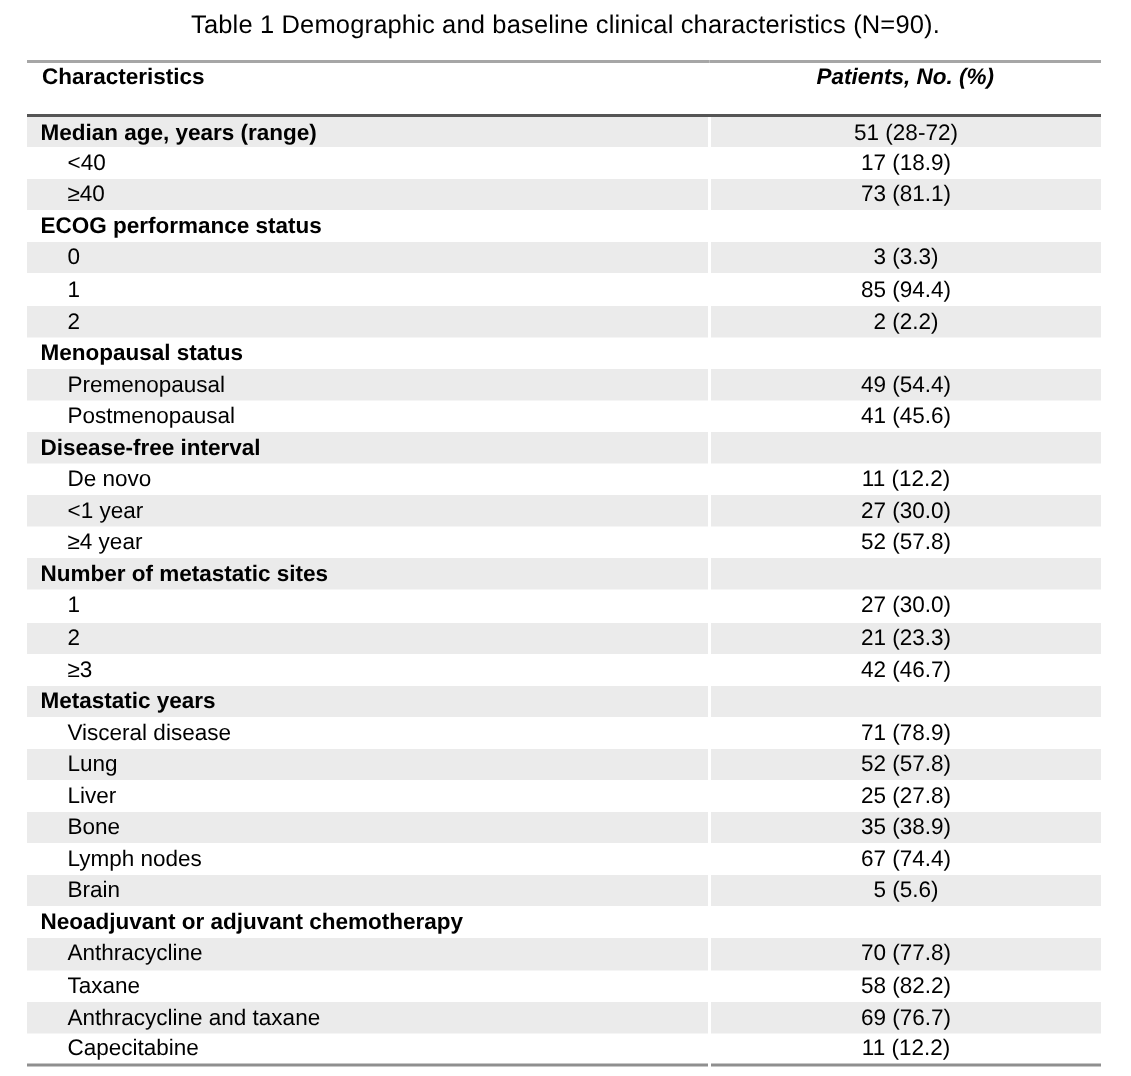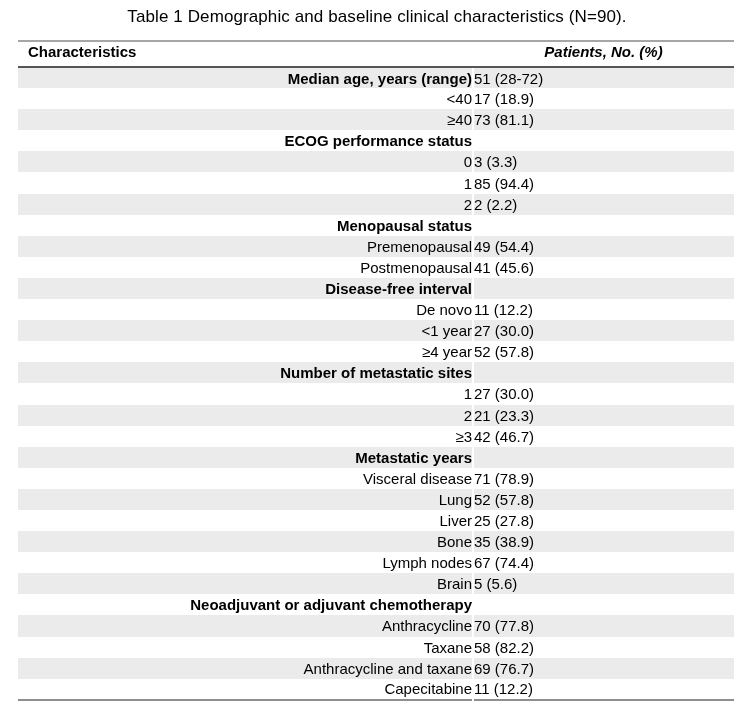--- a/index.html
+++ b/index.html
@@ -35,41 +35,41 @@
     width: 716px;
     border-collapse: collapse;
     table-layout: fixed;
     border-top: 2px solid var(--top-border);
     border-bottom: 2px solid var(--bottom-border);
   }
   col.c-label { width: 455px; }
   col.c-value { width: 261px; }
   thead th {
     height: 19px;
-    padding: 1px 0 6px 0;
+    padding: 1px 0 16px 0;
     font-size: 15px;
     font-weight: 700;
     border-bottom: 2px solid var(--header-border);
     vertical-align: middle;
   }
   th.label { text-align: left; padding-left: 10px; }
   th.value { text-align: center; font-style: italic; }
   tbody td {
     height: 21.1px;
     padding: 0;
     font-size: 15px;
     font-weight: 400;
     vertical-align: middle;
     white-space: nowrap;
     overflow: hidden;
   }
-  td.label { text-align: right; padding-left: 9px; }
+  td.label { text-align: left; padding-left: 9px; }
   td.label.indent { padding-left: 27px; }
   td.value {
-    text-align: left;
+    text-align: center;
     border-left: 2px solid var(--divider);
   }
   tr.shaded td { background: var(--shade); }
   tr.bold td.label { font-weight: 700; }
 </style>
 </head>
 <body>
 
 <div class="title">Table 1 Demographic and baseline clinical characteristics (N=90).</div>
 

